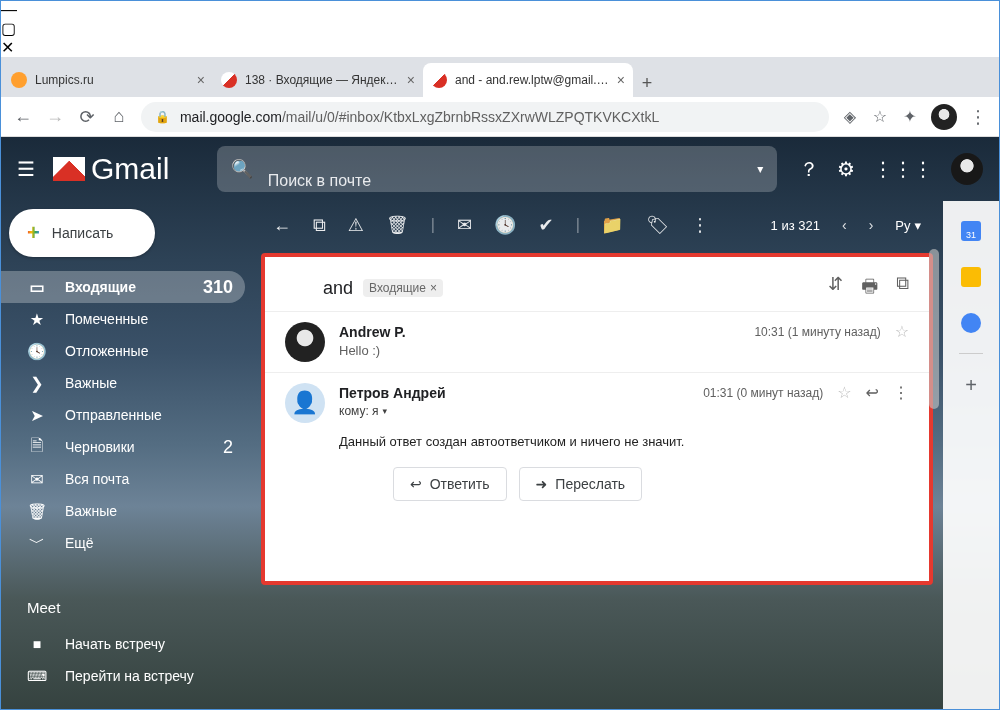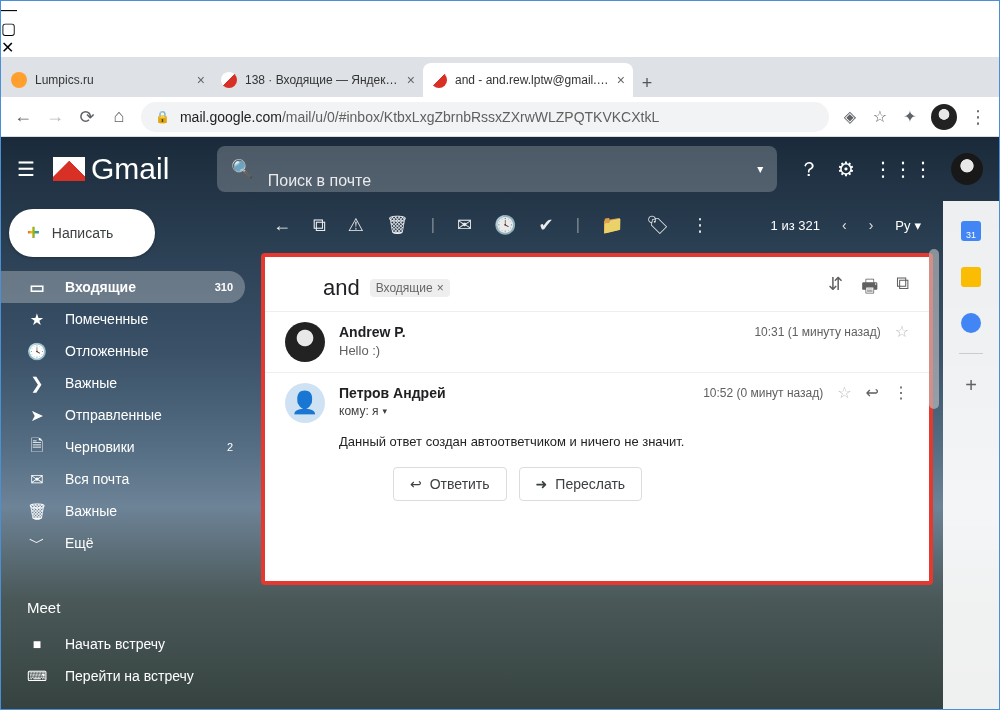--- a/index.html
+++ b/index.html
@@ -45,38 +45,38 @@
 
 
 .sidebar { position: absolute; left: 0; top: 64px; width: 256px; padding-top: 8px; }
 .compose { background: #fff; border-radius: 24px; height: 48px; width: 146px; margin-left: 8px; display: flex; align-items: center; padding: 0 18px; gap: 12px; box-shadow: 0 1px 3px rgba(0,0,0,0.3); font-size: 14px; color: #3c4043; font-weight: 500; }
 .compose .plus { font-size: 22px; font-weight: bold; background: linear-gradient(90deg, #ea4335 0%, #fbbc04 33%, #34a853 66%, #4285f4 100%); -webkit-background-clip: text; color: transparent; }
 .folders { margin-top: 14px; padding-right: 12px; }
 .folder { height: 32px; display: flex; align-items: center; padding: 0 12px 0 26px; color: #fff; font-size: 14px; gap: 18px; border-radius: 0 16px 16px 0; }
 .folder.active { background: rgba(255,255,255,0.28); font-weight: bold; }
 .folder .f-icon { width: 20px; text-align: center; font-size: 16px; }
 .folder .f-label { flex: 1; }
-.folder .f-count { font-size: 11px; }
+.folder .f-count { font-size: 18px; }
 .meet-section { margin-top: 40px; padding: 0 8px 0 26px; color: #fff; }
 .meet-title { font-size: 15px; font-weight: 500; margin-bottom: 12px; }
 .meet-item { height: 32px; display: flex; align-items: center; gap: 18px; font-size: 14px; }
 .meet-item .m-icon { width: 20px; text-align: center; }
 
 
 .main { position: absolute; left: 256px; right: 62px; top: 64px; bottom: 0; }
 .toolbar { height: 48px; display: flex; align-items: center; padding: 0 16px; gap: 22px; color: #fff; }
 .tb-icon { font-size: 18px; opacity: 0.9; }
 .tb-sep { flex: 1; }
 .tb-count { font-size: 13px; }
 .tb-nav { font-size: 14px; opacity: 0.85; }
 .tb-lang { font-size: 13px; display: flex; align-items: center; gap: 4px; }
 
 .message-pane { background: #fff; border: 4px solid #e5392f; border-radius: 4px; margin: 4px 4px 0 4px; height: 332px; position: relative; overflow: hidden; }
 .msg-header { display: flex; align-items: center; padding: 16px 20px 8px 58px; gap: 10px; }
-.msg-title { font-size: 22px; color: #202124; }
+.msg-title { font-size: 18px; color: #202124; }
 .msg-label { background: #eee; color: #666; font-size: 12px; padding: 2px 6px; border-radius: 4px; display: flex; align-items: center; gap: 4px; }
 .msg-header-actions { margin-left: auto; display: flex; gap: 18px; color: #606060; font-size: 18px; }
 
 .thread-item { display: flex; padding: 10px 20px; gap: 14px; border-top: 1px solid #eee; }
 .thread-item:first-of-type { border-top: none; }
 .t-avatar { width: 40px; height: 40px; border-radius: 50%; flex-shrink: 0; }
 .t-avatar.owl { background: radial-gradient(circle at 50% 40%, #e8e8e8 25%, #222 28%); }
 .t-avatar.blank { background: #cfe2f3; display:flex; align-items:center; justify-content:center; color:#8ab4e8; font-size:22px; }
 .t-body { flex: 1; }
 .t-row1 { display: flex; align-items: center; }
@@ -273,21 +273,21 @@
           </div>
           <div class="t-snippet">Hello :)</div>
         </div>
       </div>
 
       <div class="thread-item">
         <div class="t-avatar blank">👤</div>
         <div class="t-body">
           <div class="t-row1">
             <span class="t-sender">Петров Андрей</span>
-            <span class="t-time">10:52 (0 минут назад)</span>
+            <span class="t-time">01:31 (0 минут назад)</span>
             <span class="t-star">☆</span>
             <span class="t-reply-ic">↩</span>
             <span class="t-more">⋮</span>
           </div>
           <div class="t-recipient">
             <span>кому: я</span>
             <span style="font-size:9px">▾</span>
           </div>
           <div class="t-content">Данный ответ создан автоответчиком и ничего не значит.</div>
           <div class="reply-actions">

